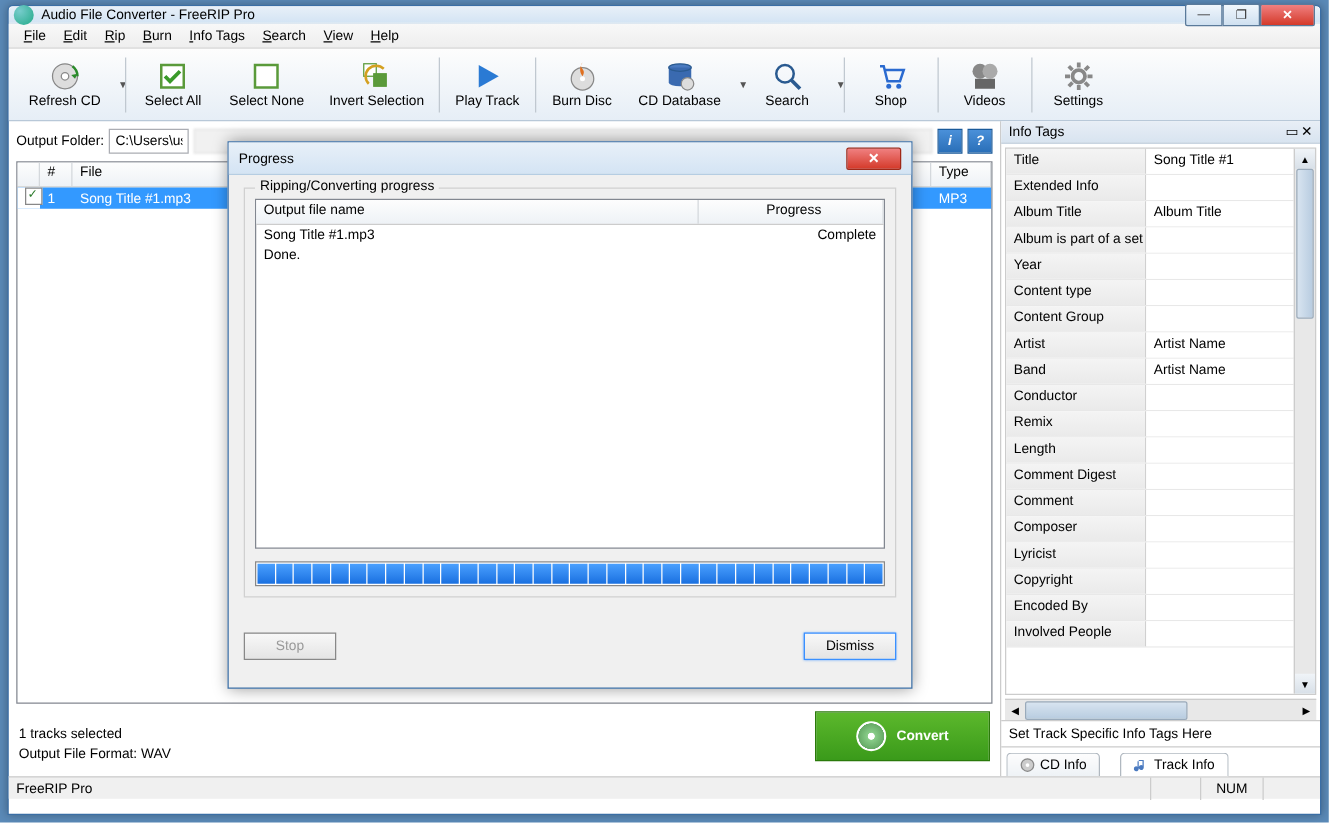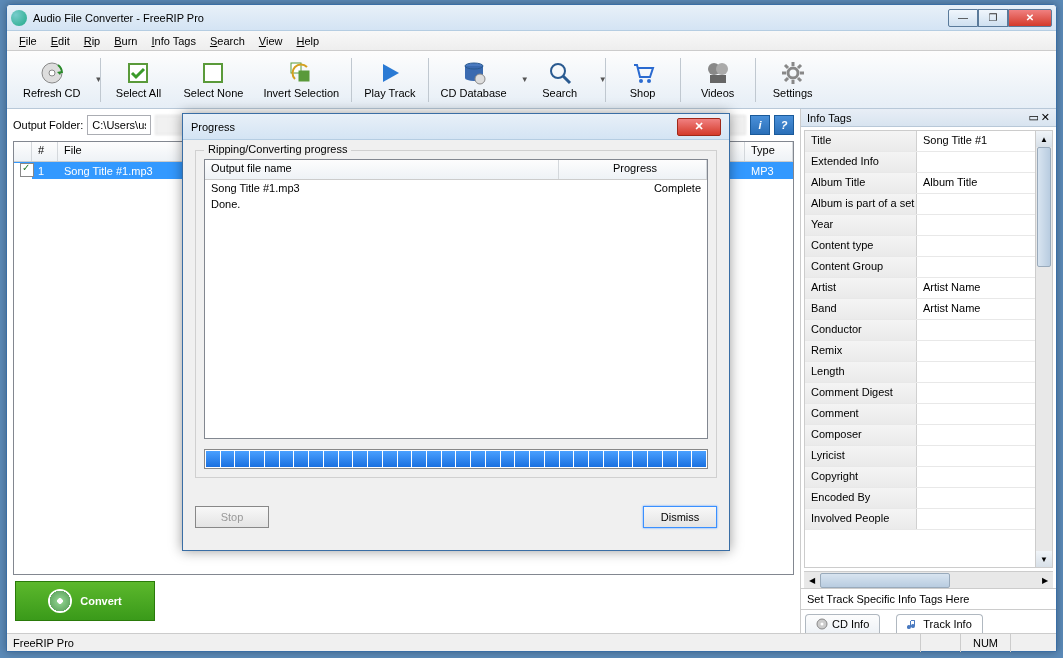--- a/index.html
+++ b/index.html
@@ -1,19 +1,19 @@
 <!DOCTYPE html>
 <html><head>
 <meta charset="utf-8">
 <style>
 * { box-sizing: border-box; margin: 0; padding: 0; font-family: "Segoe UI", Tahoma, sans-serif; font-size: 11px; }
 body { background: #5b8ab8; width: 1063px; height: 658px; overflow: hidden; position: relative; }
 
 .window { position: absolute; left: 6px; top: 4px; width: 1051px; height: 648px; background: #fff; border: 1px solid #3a6ea5; border-radius: 4px 4px 0 0; box-shadow: 0 0 8px rgba(0,0,0,0.3);}
-.titlebar { height: 26px; background: linear-gradient(#e8f0f8,#d4e4f4); display:flex; align-items:center; padding:0 4px; border-radius:4px 4px 0 0; border-bottom:1px solid #b5cde2;}
+.titlebar { height: 14px; background: linear-gradient(#e8f0f8,#d4e4f4); display:flex; align-items:center; padding:0 4px; border-radius:4px 4px 0 0; border-bottom:1px solid #b5cde2;}
 .titlebar .app-icon { width:16px; height:16px; background:radial-gradient(circle at 30% 30%,#7cc,#2a8); border-radius:50%; margin-right:6px;}
 .titlebar .title { flex:1; color:#000;}
 .win-btns { display:flex; gap:0;}
 .win-btn { width:30px; height:18px; border:1px solid #5a7a9a; background:linear-gradient(#f0f6fc,#cfe0f0); display:flex; align-items:center; justify-content:center; font-size:10px; color:#333;}
 .win-btn.min{border-radius:2px 0 0 2px;}
 .win-btn.close{ background:linear-gradient(#f08080,#d43a2a); color:#fff; width:44px; border-radius:0 2px 2px 0; font-weight:bold;}
 
 .menubar { height:20px; background:linear-gradient(#f8f8f8,#eee); border-bottom:1px solid #ccc; display:flex; align-items:center; padding:0 6px; gap:2px;}
 .menubar span { padding:2px 6px; cursor:default;}
 .menubar span u{text-decoration:underline;}
@@ -166,20 +166,30 @@
     <div class="tool-sep"></div>
     <div class="tool-btn">
       <div class="ic">
           <svg width="22" height="22">
             <path d="M4 2 L20 11 L4 20 Z" fill="#2a7ad4"></path>
           </svg>
         </div>
       <span>Play Track</span>
     </div>
     <div class="tool-sep"></div>
+    <div class="tool-btn">
+      <div class="ic">
+          <svg width="24" height="24">
+            <circle cx="12" cy="14" r="9" fill="#ddd" stroke="#888"></circle>
+            <circle cx="12" cy="14" r="2" fill="#fff"></circle>
+            <path d="M12 1 C8 6 16 6 12 12 C10 9 9 6 12 1" fill="#e07020"></path>
+          </svg>
+        </div>
+      <span>Burn Disc</span>
+    </div>
     <div class="tool-wrap">
       <div class="tool-btn">
         <div class="ic">
             <svg width="24" height="24">
               <ellipse cx="12" cy="5" rx="9" ry="3" fill="#4a7ac0"></ellipse>
               <path d="M3 5 v12 a9 3 0 0 0 18 0 v-12" fill="#3a6ab0"></path>
               <ellipse cx="12" cy="5" rx="9" ry="3" fill="none" stroke="#2a5a90"></ellipse>
               <circle cx="18" cy="18" r="5" fill="#ddd" stroke="#888"></circle>
             </svg>
           </div>
@@ -261,20 +271,24 @@
         </div>
         <div class="fl-row">
           <div style="width:18px; background:#fff;"><span class="chk"></span></div>
           <div style="width:26px;">1</div>
           <div style="flex:1;">Song Title #1.mp3</div>
           <div style="width:48px;">MP3</div>
         </div>
       </div>
 
       <div class="bottom-info">
+        <div>
+          <div style="margin-bottom:4px;">1 tracks selected</div>
+          <div>Output File Format: WAV</div>
+        </div>
         <div class="convert-btn">
           <div class="cd-ic"></div>
           <span>Convert</span>
         </div>
       </div>
     </div>
 
     <div class="right-pane">
       <div class="info-head">
         <span>Info Tags</span>

